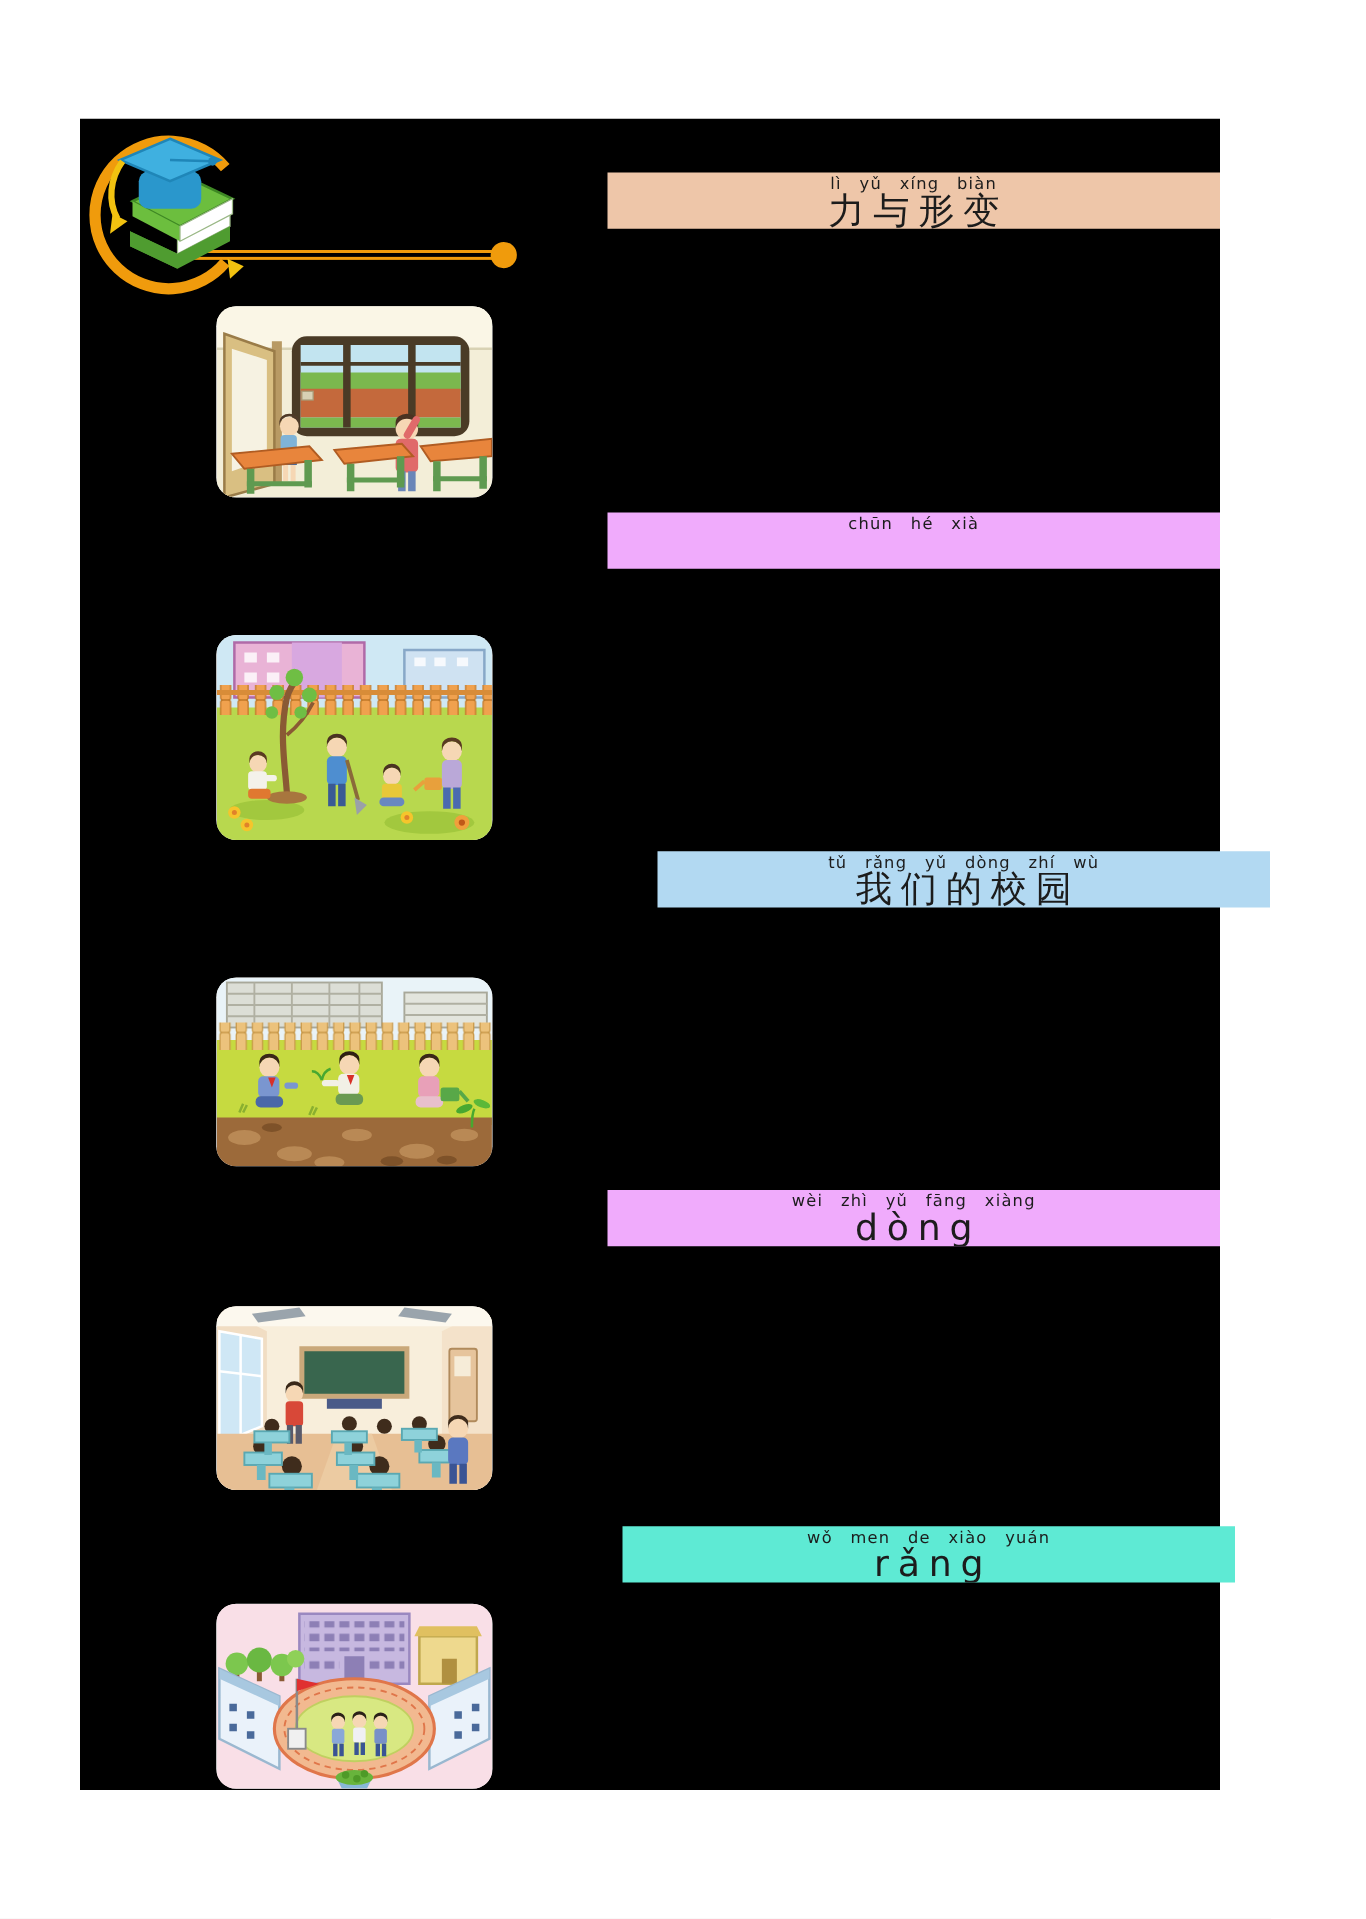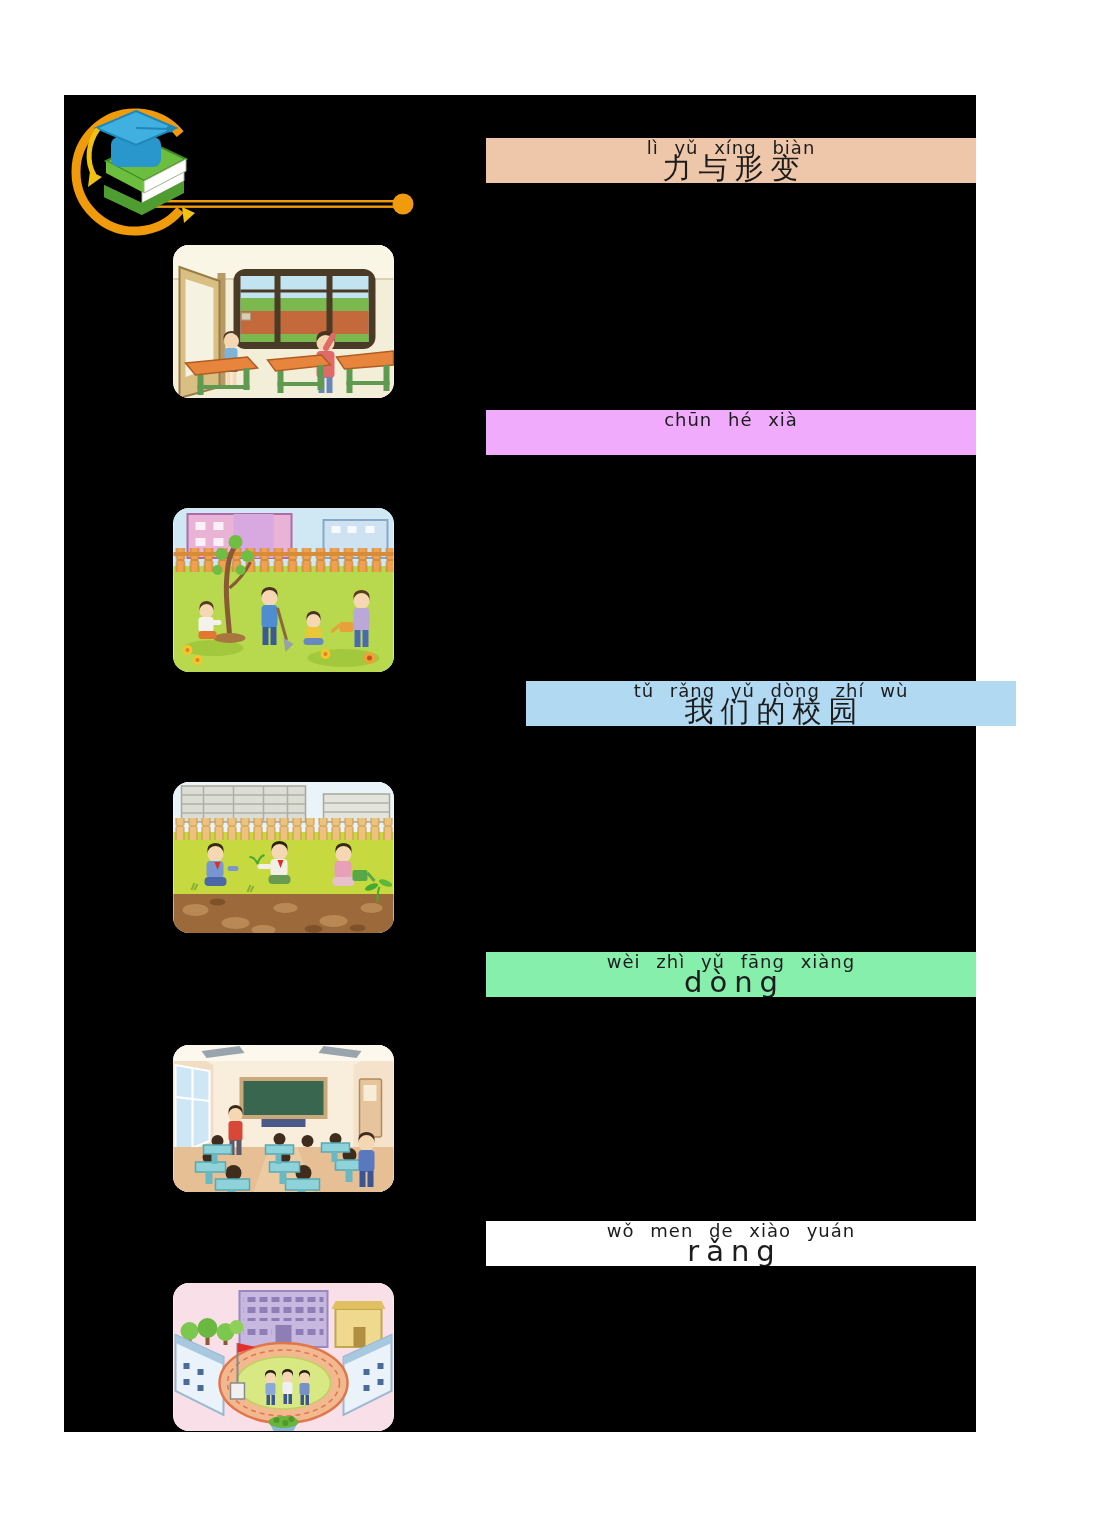--- a/index.html
+++ b/index.html
@@ -11,21 +11,21 @@
   .board {
     position:absolute; left:64px; top:95px; width:912px; height:1337px;
     background:#000000;
   }
   .header-graphic { position:absolute; left:0; top:0; }
   .banner {
     position:absolute; left:422px; width:490px; height:45px;
     text-align:center; color:#1c1c1c; overflow:hidden;
   }
   .banner .pinyin {
-    font-size:18px; line-height:15px; padding-top:2px;
+    font-size:13px; line-height:15px; padding-top:2px;
     letter-spacing:1px; word-spacing:9px; white-space:nowrap;
   }
   .banner .title {
     font-size:29px; line-height:27px; letter-spacing:7px;
     padding-left:7px; white-space:nowrap; font-weight:500;
   }
   .illus {
     position:absolute; left:109px; width:221px;
     border-radius:16px; overflow:hidden; background:#fdfdfd;
   }
@@ -73,26 +73,26 @@
 
     <div class="banner" style="top: 315px; background-color: #f0abfc;">
       <div class="pinyin">chūn hé xià</div>
     </div>
 
     <div class="banner" style="top: 586px; background-color: rgb(178, 217, 242); margin-left: 40px;">
       <div class="pinyin">tǔ rǎng yǔ dòng zhí wù</div>
       <div class="title">我们的校园</div>
     </div>
 
-    <div class="banner" style="top: 857px; background-color: #86efac;">
+    <div class="banner" style="top: 857px; background-color: #f0abfc;">
       <div class="pinyin">wèi zhì yǔ fāng xiàng</div>
       <div class="title">dòng</div>
     </div>
 
-    <div class="banner" style="top: 1126px; background-color: #ffffff;">
+    <div class="banner" style="top: 1126px; background-color: #5eead4; margin-left: 12px;">
       <div class="pinyin">wǒ men de xiào yuán</div>
       <div class="title">rǎng</div>
     </div>
 
     <div class="illus" style="top:150px;height:153px">
       <svg viewBox="0 0 220 153">
         <rect width="220" height="153" fill="#f3eed8"></rect>
         <rect width="220" height="34" fill="#faf6e6"></rect>
         <line x1="0" y1="34" x2="220" y2="34" stroke="#d8d2b4" stroke-width="2"></line>
 

